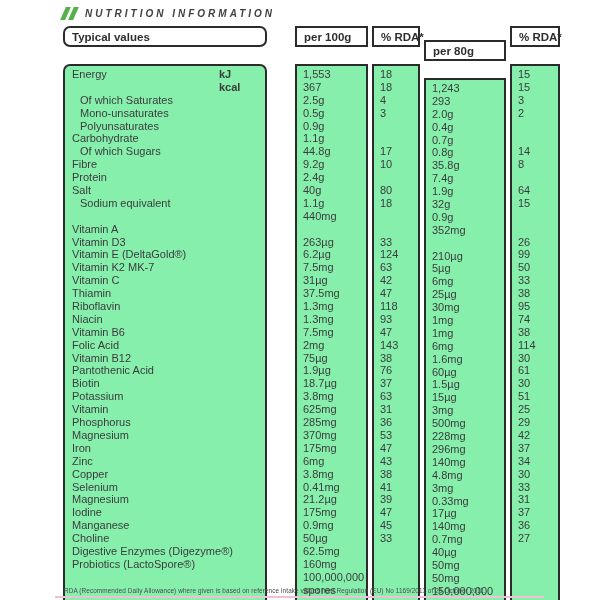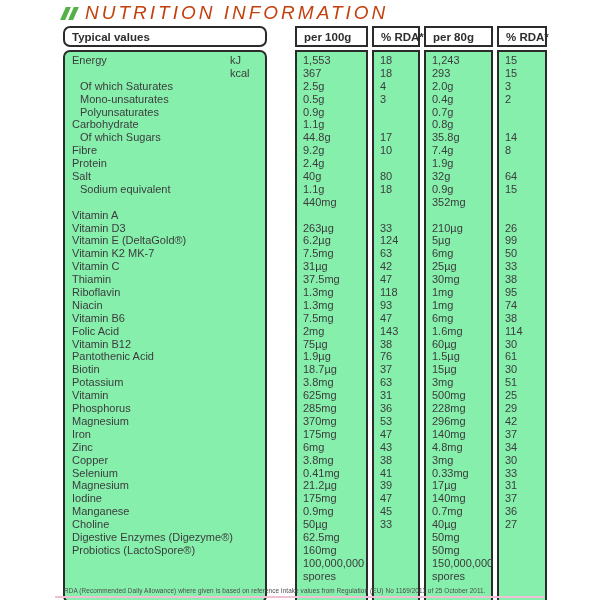--- a/index.html
+++ b/index.html
@@ -8,50 +8,50 @@
     font-family:"Liberation Sans", sans-serif;color:#3c3c3c;
     -webkit-font-smoothing:antialiased;
   }
   .page{position:relative;width:600px;height:600px;background:#fff;overflow:hidden;}
 
   
   .title-bar{position:absolute;left:63px;top:4px;display:flex;align-items:center;height:18px;}
   .slash-group{display:flex;align-items:center;margin-right:7px;}
   .slash{display:inline-block;width:5px;height:13px;transform:skewX(-24deg);margin-right:2.5px;}
   .title-text{
-    font-weight:normal;font-style:italic;font-size:19px;letter-spacing:3px;
-    color:#c2410c;white-space:nowrap;
+    font-weight:bold;font-style:italic;font-size:10px;letter-spacing:3px;
+    color:#404040;white-space:nowrap;
   }
 
   
   .nt-table{position:absolute;left:63px;top:26px;}
   .flex-row{display:flex;}
   .gap{margin-right:4px;}
   .c0{width:204px;border-radius:7px;}
   .c1{width:73px;margin-left:24px;}
   .c2{width:48px;}
-  .c3{width:69px;}
+  .c3{width:82px;margin-top:14px;}
   .c4{width:50px;}
   .h-cell{
     box-sizing:border-box;border:2px solid #2b2b2b;height:21px;background:#fff;
     display:flex;align-items:center;font-weight:bold;font-size:11.5px;color:#2e2e2e;
     padding-left:7px;white-space:nowrap;
   }
   .nt-body{display:flex;margin-top:3px;}
   .col{
     box-sizing:border-box;border:2px solid #2b2b2b;background:#86efac;
     padding-top:2px;padding-bottom:18px;
   }
   .line{
     height:12.9px;line-height:12.9px;font-size:11px;white-space:nowrap;
     position:relative;padding-left:6px;overflow:visible;
   }
   .col-labels .line{padding-left:7px;}
   .ind{padding-left:8px;}
-  .unit{position:absolute;left:165px;top:0;}
+  .unit{position:absolute;left:154px;top:0;font-weight:bold;}
 
   
   .footnote{
     position:absolute;left:64px;top:587px;font-size:6.4px;color:#4a4a4a;
     letter-spacing:0.1px;white-space:nowrap;
   }
   .pink-line{position:absolute;left:55px;top:596px;width:489px;height:2px;}
 </style>
 </head>
 <body>

